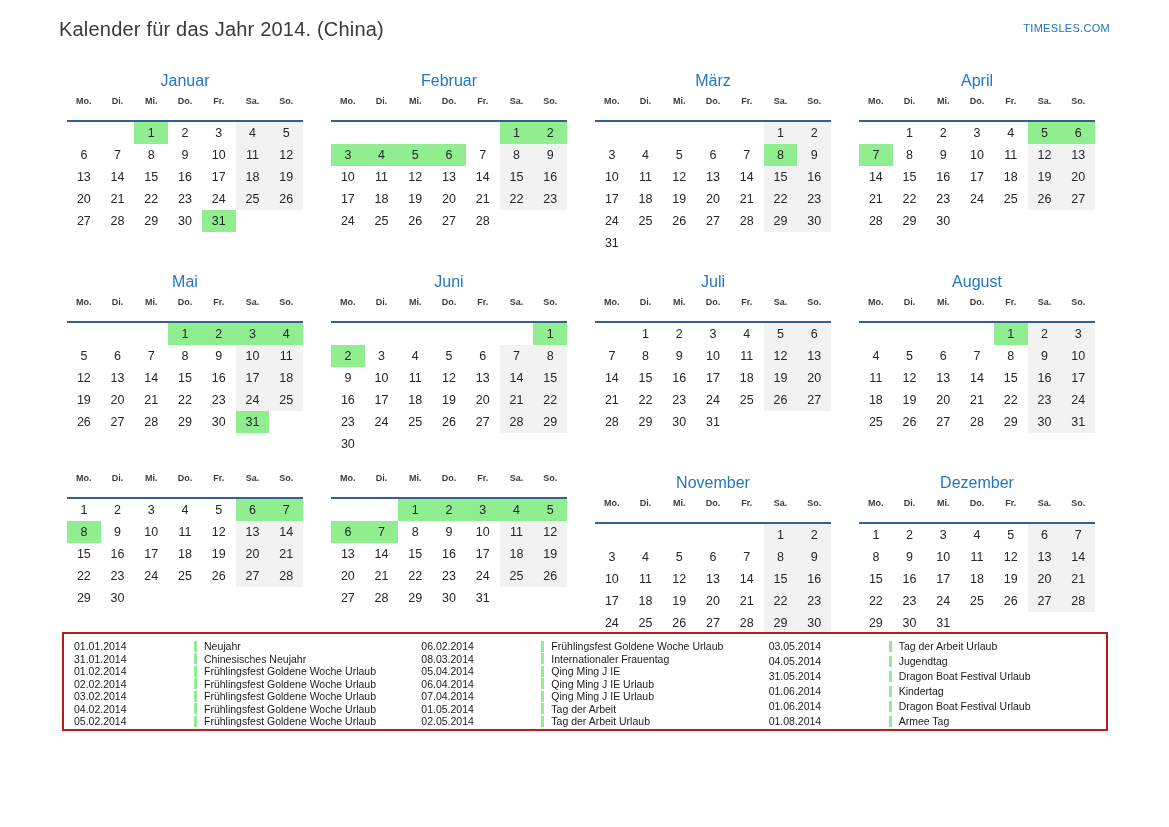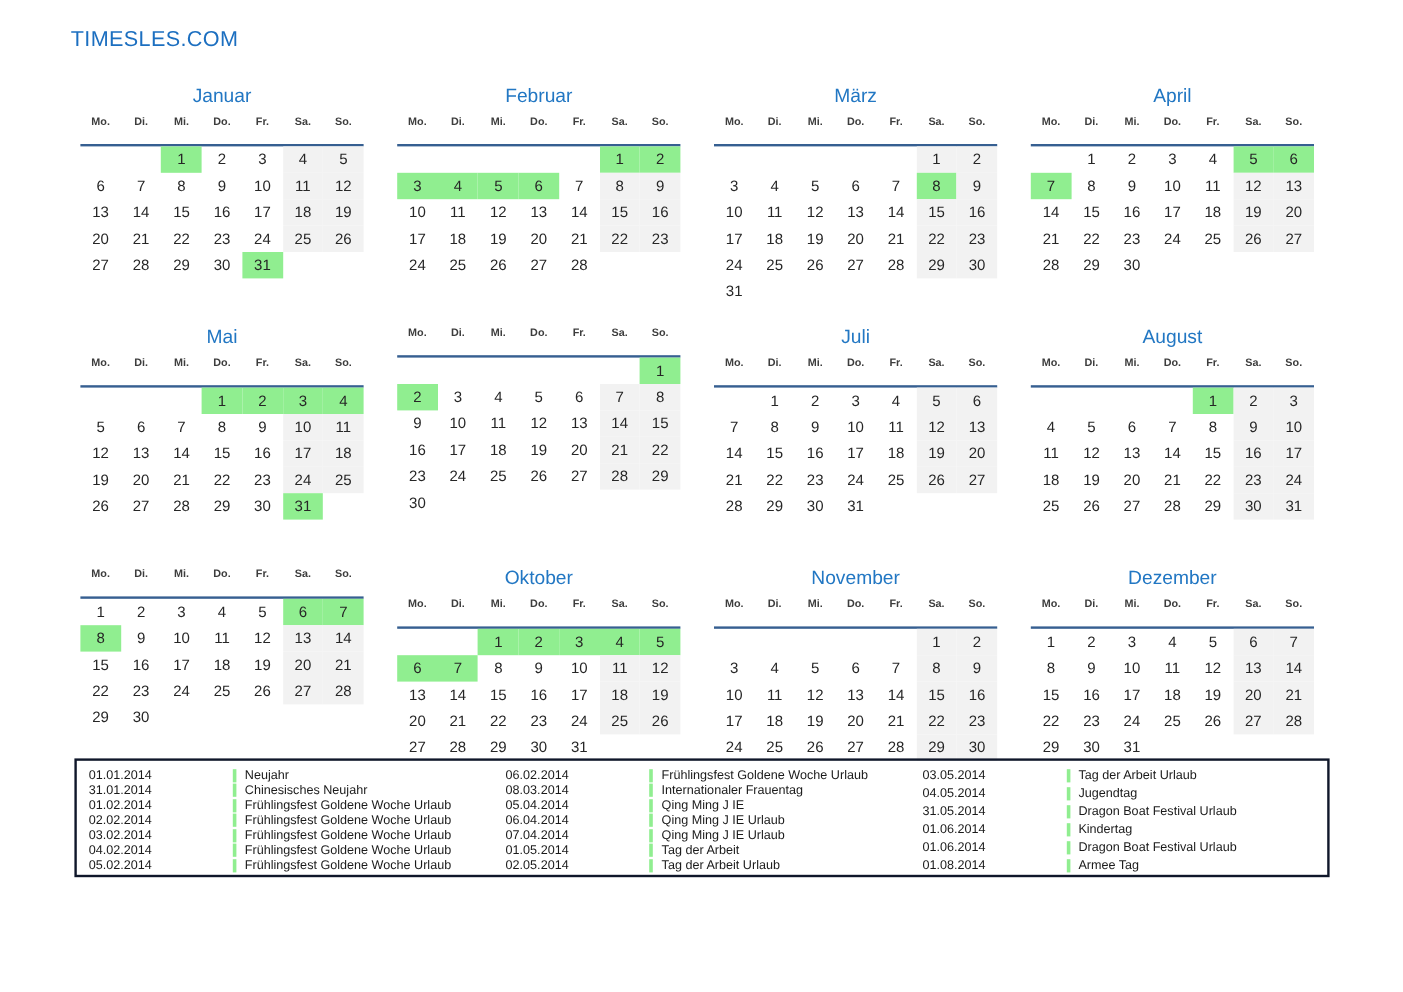--- a/index.html
+++ b/index.html
@@ -5,21 +5,21 @@
   html,body { margin:0; padding:0; background:#ffffff; }
   .page {
     position:relative; width:1169px; height:827px; background:#ffffff;
     font-family:"Liberation Sans", sans-serif; overflow:hidden;
   }
   .header-bar {
     position:absolute; left:59px; right:59px; top:18px;
     display:flex; justify-content:space-between; align-items:flex-start;
   }
   .page-title { font-size:20px; color:#3a3a3a; letter-spacing:0.2px; }
-  .site-link { font-size:18px; color:#1c6fc0; text-decoration:none; font-weight:500; margin-top:4px; letter-spacing:0.3px; }
+  .site-link { font-size:11px; color:#1c6fc0; text-decoration:none; font-weight:500; margin-top:4px; letter-spacing:0.3px; }
 
   .months {
     position:absolute; left:67px; top:71px;
     display:grid; grid-template-columns:repeat(4, 236px);
     column-gap:27px; row-gap:22px;gap:28px;
   }
   .month { width:236px; height:173px; }
   .month-title { text-align:center; color:#2277c3; font-size:16px; line-height:19px; margin-bottom:6px; }
   .dow-row {
     display:grid; grid-template-columns:repeat(7, 1fr);
@@ -29,34 +29,35 @@
   .days { display:grid; grid-template-columns:repeat(7, 1fr); grid-auto-rows:22px; }
   .day {
     display:flex; align-items:center; justify-content:center;
     font-size:12.5px; color:#262626;
   }
   .day.weekend { background:#f2f2f2; }
   .day.holiday { background:#90ee90; }
 
   .legend {
     position:absolute; left:62px; top:632px; width:1046px; height:99px;
-    border:2px solid #0f172a; box-sizing:border-box;
+    border:2px solid #b91c1c; box-sizing:border-box;
     display:grid; grid-template-columns:repeat(3, 1fr);
     padding:6px 0 5px 0;
   }
   .legend-group { padding-left:10px; display:flex; flex-direction:column; justify-content:space-between; }
   .legend-row { display:flex; align-items:center; height:12.5px; font-size:10.5px; color:#1a1a1a; white-space:nowrap; }
   .legend-date { width:120px; flex:none; }
   .legend-bar { width:3px; height:11px; background:#90ee90; margin-right:7px; flex:none; }
 </style>
 </head>
 <body>
 
 <div class="page">
   <div class="header-bar">
+    <div class="page-title">Kalender für das Jahr 2014. (China)</div>
     <a class="site-link" href="#">TIMESLES.COM</a>
   </div>
 
   <div class="months">
       <div class="month">
         <div class="month-title">Januar</div>
         <div class="dow-row">
           <span class="dow">Mo.</span>
           <span class="dow">Di.</span>
           <span class="dow">Mi.</span>
@@ -328,20 +329,21 @@
           <div class="day"></div>
           <div class="day"></div>
           <div class="day"></div>
           <div class="day"></div>
           <div class="day"></div>
           <div class="day"></div>
           <div class="day"></div>
         </div>
       </div>
       <div class="month">
+        <div class="month-title">Juni</div>
         <div class="dow-row">
           <span class="dow">Mo.</span>
           <span class="dow">Di.</span>
           <span class="dow">Mi.</span>
           <span class="dow">Do.</span>
           <span class="dow">Fr.</span>
           <span class="dow">Sa.</span>
           <span class="dow">So.</span>
         </div>
         <div class="days">
@@ -550,21 +552,20 @@
           <div class="day"></div>
           <div class="day"></div>
           <div class="day"></div>
           <div class="day"></div>
           <div class="day"></div>
           <div class="day"></div>
           <div class="day"></div>
         </div>
       </div>
       <div class="month">
-        <div class="month-title">Oktober</div>
         <div class="dow-row">
           <span class="dow">Mo.</span>
           <span class="dow">Di.</span>
           <span class="dow">Mi.</span>
           <span class="dow">Do.</span>
           <span class="dow">Fr.</span>
           <span class="dow">Sa.</span>
           <span class="dow">So.</span>
         </div>
         <div class="days">

